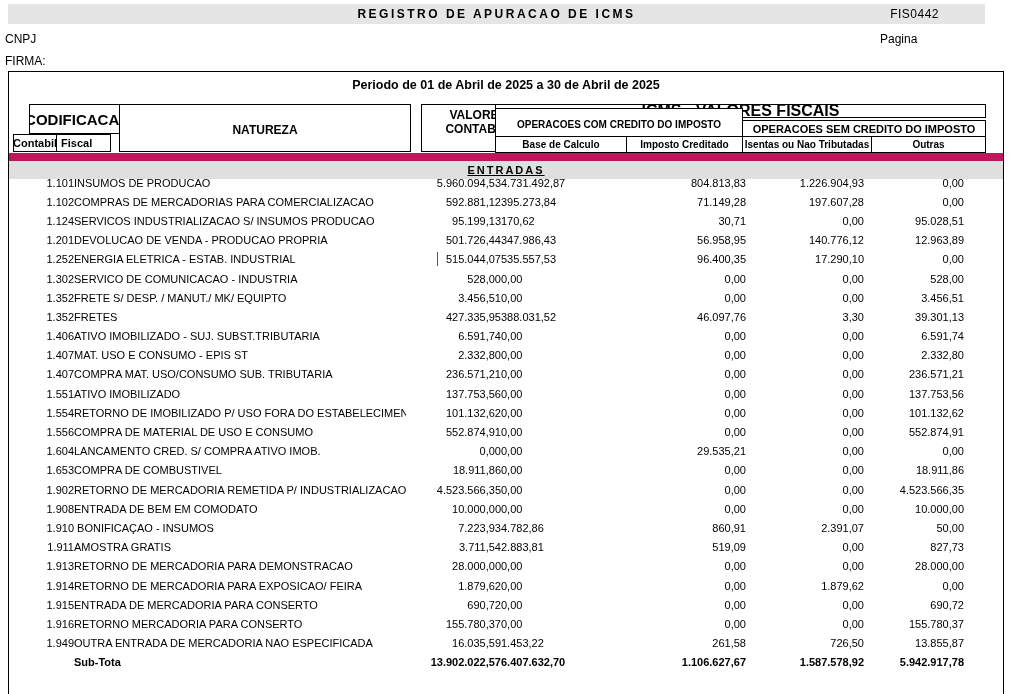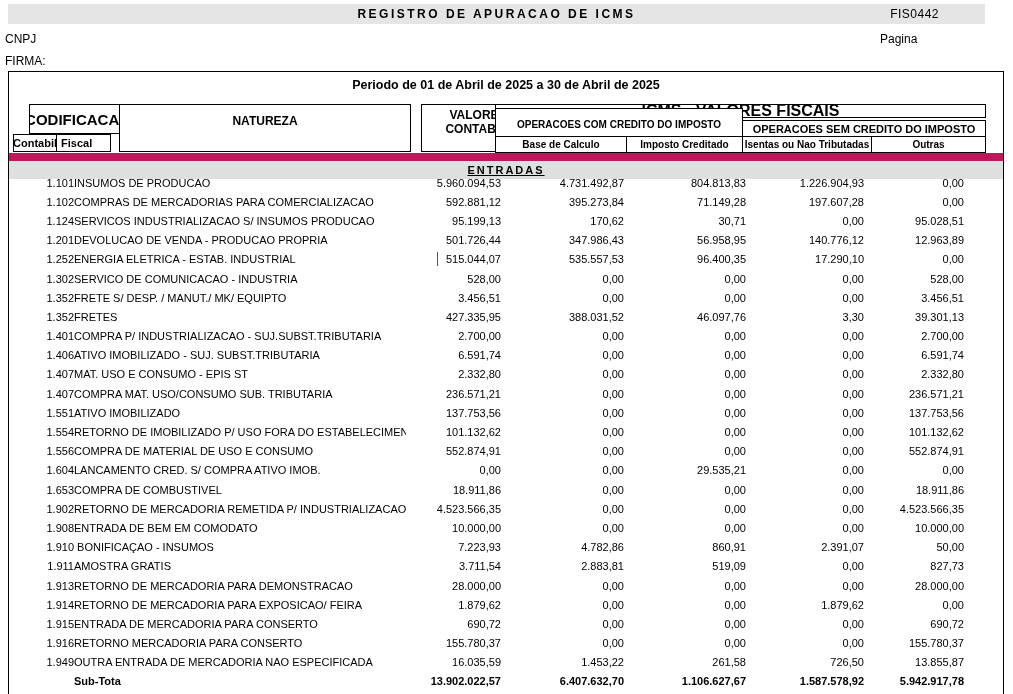--- a/index.html
+++ b/index.html
@@ -19,42 +19,42 @@
              border:1px solid #000;box-sizing:border-box;}
   .period-title{position:absolute;left:0;right:0;top:6px;text-align:center;
                 font-weight:bold;font-size:12.5px;}
   
   .hbox{position:absolute;border:1px solid #000;box-sizing:border-box;background:#fff;
         display:flex;align-items:center;justify-content:center;font-weight:bold;
         white-space:nowrap;overflow:hidden;}
   .hb-codificacao{left:20px;top:32px;width:98px;height:30px;font-size:15px;}
   .hb-contabil{left:4px;top:62px;width:44px;height:18px;font-size:11px;}
   .hb-fiscal{left:47px;top:62px;width:55px;height:18px;font-size:11px;justify-content:flex-start;padding-left:4px;}
-  .hb-natureza{left:110px;top:32px;width:292px;height:48px;font-size:12px;align-items:flex-start;padding-top:9px;}
+  .hb-natureza{left:110px;top:32px;width:292px;height:48px;font-size:12px;align-items:flex-start;padding-top:18px;}
   .hb-valores{left:412px;top:32px;width:81px;height:48px;font-size:12px;align-items:flex-start;
               padding-top:3px;text-align:right;white-space:normal;line-height:14px;padding-left:29px;}
   .hb-icms{left:486px;top:32px;width:491px;height:14px;font-size:16px;}
   .hb-comcred{left:486px;top:36px;width:248px;height:32px;font-size:10px;}
   .hb-semcred{left:733px;top:48px;width:244px;height:17px;font-size:11px;}
   .hb-base{left:486px;top:64px;width:132px;height:17px;font-size:10px;}
   .hb-imposto{left:617px;top:64px;width:117px;height:17px;font-size:10px;}
   .hb-isentas{left:733px;top:64px;width:130px;height:17px;font-size:10px;}
   .hb-outras{left:862px;top:64px;width:115px;height:17px;font-size:10px;}
   
   .section-band{position:absolute;left:0;right:0;top:81px;height:18px;background:#dfdfdf;
                 border-top:8px solid #be185d;display:flex;align-items:center;justify-content:center;}
   .section-text{font-weight:bold;font-size:11px;letter-spacing:2px;text-decoration:underline;}
   
   table.data{position:absolute;left:5px;top:101px;width:950px;border-collapse:collapse;table-layout:fixed;}
   table.data td{font-size:11px;height:19.2px;padding:0;white-space:pre;overflow:hidden;vertical-align:middle;}
   td.c0{width:32px;}
   td.c1{width:28px;text-align:right;}
   td.c2{width:332px;text-align:left;padding-left:20px;}
   td.c3{width:95px;text-align:right;}
-  td.c4{width:123px;text-align:right;}
+  td.c4{width:123px;text-align:left;}
   td.c5{width:122px;text-align:right;}
   td.c6{width:118px;text-align:right;}
   td.c7{width:100px;text-align:right;}
   tr.subtotal td{font-weight:bold;}
   
   .cursor-artifact{position:absolute;left:437px;top:252px;width:1px;height:14px;background:#555;}
 </style>
 </head>
 <body>
 
@@ -166,30 +166,20 @@
             <td class="c1">1.352</td>
             <td class="c2">FRETES</td>
             <td class="c3">427.335,95</td>
             <td class="c4">388.031,52</td>
             <td class="c5">46.097,76</td>
             <td class="c6">3,30</td>
             <td class="c7">39.301,13</td>
           </tr>
           <tr>
             <td class="c0"></td>
-            <td class="c1">1.401</td>
-            <td class="c2">COMPRA P/ INDUSTRIALIZACAO - SUJ.SUBST.TRIBUTARIA</td>
-            <td class="c3">2.700,00</td>
-            <td class="c4">0,00</td>
-            <td class="c5">0,00</td>
-            <td class="c6">0,00</td>
-            <td class="c7">2.700,00</td>
-          </tr>
-          <tr>
-            <td class="c0"></td>
             <td class="c1">1.406</td>
             <td class="c2">ATIVO IMOBILIZADO - SUJ. SUBST.TRIBUTARIA</td>
             <td class="c3">6.591,74</td>
             <td class="c4">0,00</td>
             <td class="c5">0,00</td>
             <td class="c6">0,00</td>
             <td class="c7">6.591,74</td>
           </tr>
           <tr>
             <td class="c0"></td>

